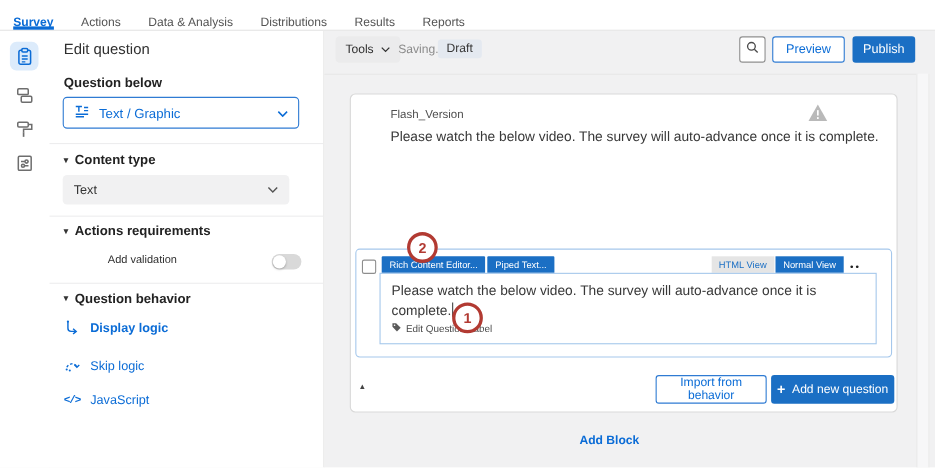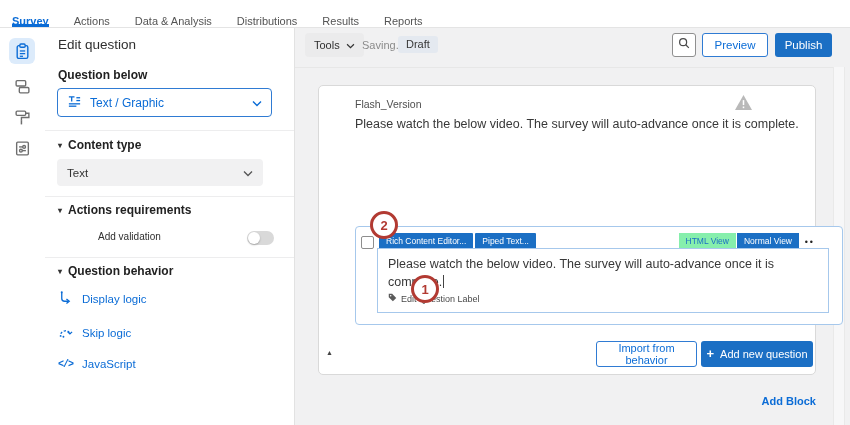--- a/index.html
+++ b/index.html
@@ -57,42 +57,42 @@
   .publish-btn { position:absolute; left:480px; top:5px; width:57px; height:24px; background:#1b6fc4; border:none;
                  border-radius:3px; color:#fff; font-size:11.5px; display:flex; align-items:center; justify-content:center; cursor:pointer;}
 
   
   .block { position:absolute; left:23px; top:57px; width:498px; height:290px; background:#fff; border:1px solid #d9d9d9; border-radius:5px; }
   .q1-code { position:absolute; left:36px; top:12px; font-size:10.5px; color:#4f4f4f; }
   .q1-text { position:absolute; left:36px; top:29px; width:450px; font-size:12.5px; color:#383838; line-height:1.45; }
   .warn { position:absolute; left:415px; top:8px; }
   .warn svg { width:19px; height:17px; }
 
-  .q2 { position:absolute; left:4px; top:140px; width:488px; height:99px; background:#fff; border:1px solid #a6c8ec; border-radius:4px;margin-left:32px; }
+  .q2 { position:absolute; left:4px; top:140px; width:488px; height:99px; background:#fff; border:1px solid #a6c8ec; border-radius:4px; }
   .chk { position:absolute; left:5px; top:9px; width:13px; height:13px; background:#fff; border:1.5px solid #8e8e8e; border-radius:2px; cursor:pointer;}
   .tabs { position:absolute; left:23px; top:6px; display:flex; gap:2px; }
   .tab { background:#1b6fc4; color:#fff; font-size:8.5px; padding:3px 7px; border-radius:1px; cursor:pointer; white-space:nowrap;}
   .views { position:absolute; top:6px; right:43px; display:flex; gap:1px; }
   .view-btn { font-size:8.5px; padding:3px 7px; cursor:pointer; white-space:nowrap; }
-  .view-btn.inactive { background:#86efac; color:#1b6fc4; }
+  .view-btn.inactive { background:#e5e5e5; color:#1b6fc4; }
   .view-btn.active { background:#1b6fc4; color:#fff; }
   .dots { position:absolute; right:27px; top:10px; font-size:9px; color:#222; letter-spacing:2px; cursor:pointer;}
   .editor-box { position:absolute; left:21px; top:21px; width:452px; height:65px; background:#fff; border:1px solid #a6c8ec; padding:7px 10px; cursor:text;}
   .editor-text { font-size:12.5px; color:#383838; line-height:1.4; width:432px; }
   .caret { display:inline-block; width:1px; height:13px; background:#444; vertical-align:-2px; margin-left:1px; }
   .edit-row { margin-top:2px; display:flex; align-items:center; gap:4px; font-size:9px; color:#4a4a4a; cursor:pointer;}
   .edit-row svg { width:9px; height:9px; }
 
   .collapse-arrow { position:absolute; left:7px; top:263px; font-size:7px; color:#444; cursor:pointer;}
   .import-btn { position:absolute; left:277px; top:255px; width:101px; height:26px; background:#fff; border:1px solid #2f7bd3;
                 border-radius:3px; color:#0b6cd6; font-size:11px; display:flex; align-items:center; justify-content:center; cursor:pointer;}
   .addq-btn { position:absolute; left:382px; top:255px; width:112px; height:26px; background:#1b6fc4; border:none;
               border-radius:3px; color:#fff; font-size:11px; display:flex; align-items:center; justify-content:center; gap:6px; cursor:pointer;}
   .addq-btn .plus { font-size:13px; font-weight:bold; margin-top:-1px; }
-  .add-block { position:absolute; left:23px; top:363px; width:498px; text-align:right; }
+  .add-block { position:absolute; left:10px; top:363px; width:498px; text-align:center; }
   .add-block span { color:#0b6cd6; font-size:11px; font-weight:bold; cursor:pointer; }
 
   
   .ann { position:absolute; width:28px; height:28px; border:3px solid #b23a32; border-radius:50%; background:#fff;
          display:flex; align-items:center; justify-content:center; font-size:13px; font-weight:600; color:#b23a32; z-index:10; }
   .ann-2 { left:75px; top:183px; }
   .ann-1 { left:116px; top:247px; }
 </style>
 </head>
 <body>
@@ -185,21 +185,21 @@
     <div class="validation-label">Add validation</div>
     <div class="toggle">
         <div class="knob"></div>
       </div>
     <div class="divider" style="top:229px;"></div>
 
     <div class="sec-head" style="top:236px;">
       <span class="sec-caret">▾</span>
       <span>Question behavior</span>
     </div>
-    <div class="behavior-item" style="top:262px;">
+    <div class="behavior-item" style="top:262px;font-weight:bold;">
       <span>
         <svg viewBox="0 0 16 16" fill="none" stroke="#0b6cd6" stroke-width="1.4">
             <path d="M4 3 v6 a3 3 0 0 0 3 3 h4"></path>
             <path d="M9 9.5 L12 12 L9 14.5"></path>
             <circle cx="4" cy="2.5" r="1.1" fill="#0b6cd6" stroke="none"></circle>
           </svg>
       </span>
       <span>Display logic</span>
     </div>
     <div class="behavior-item" style="top:296px;">

